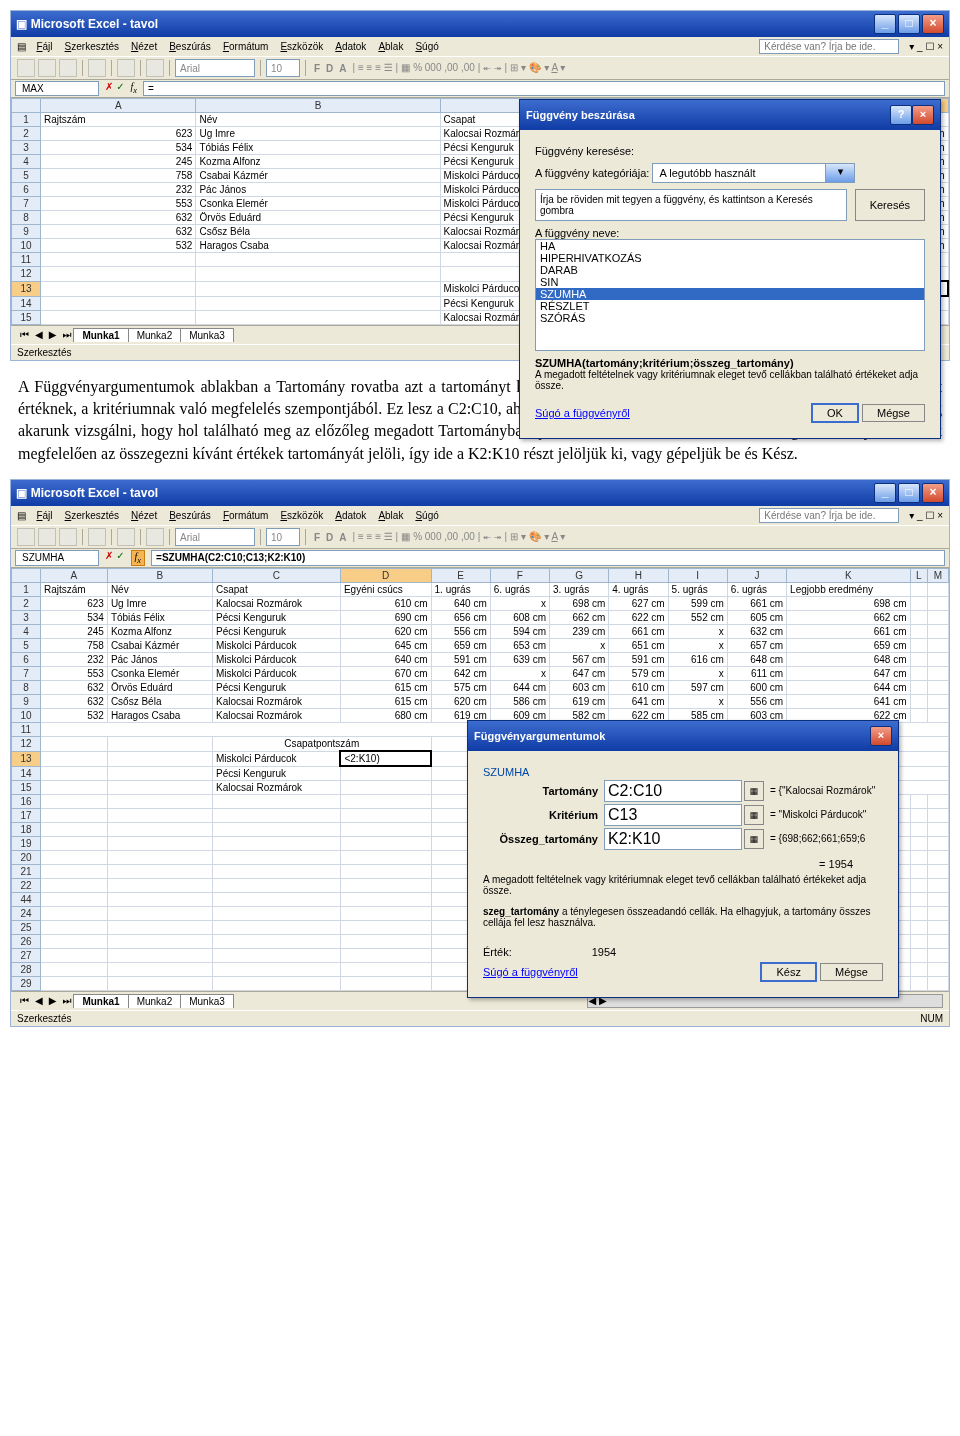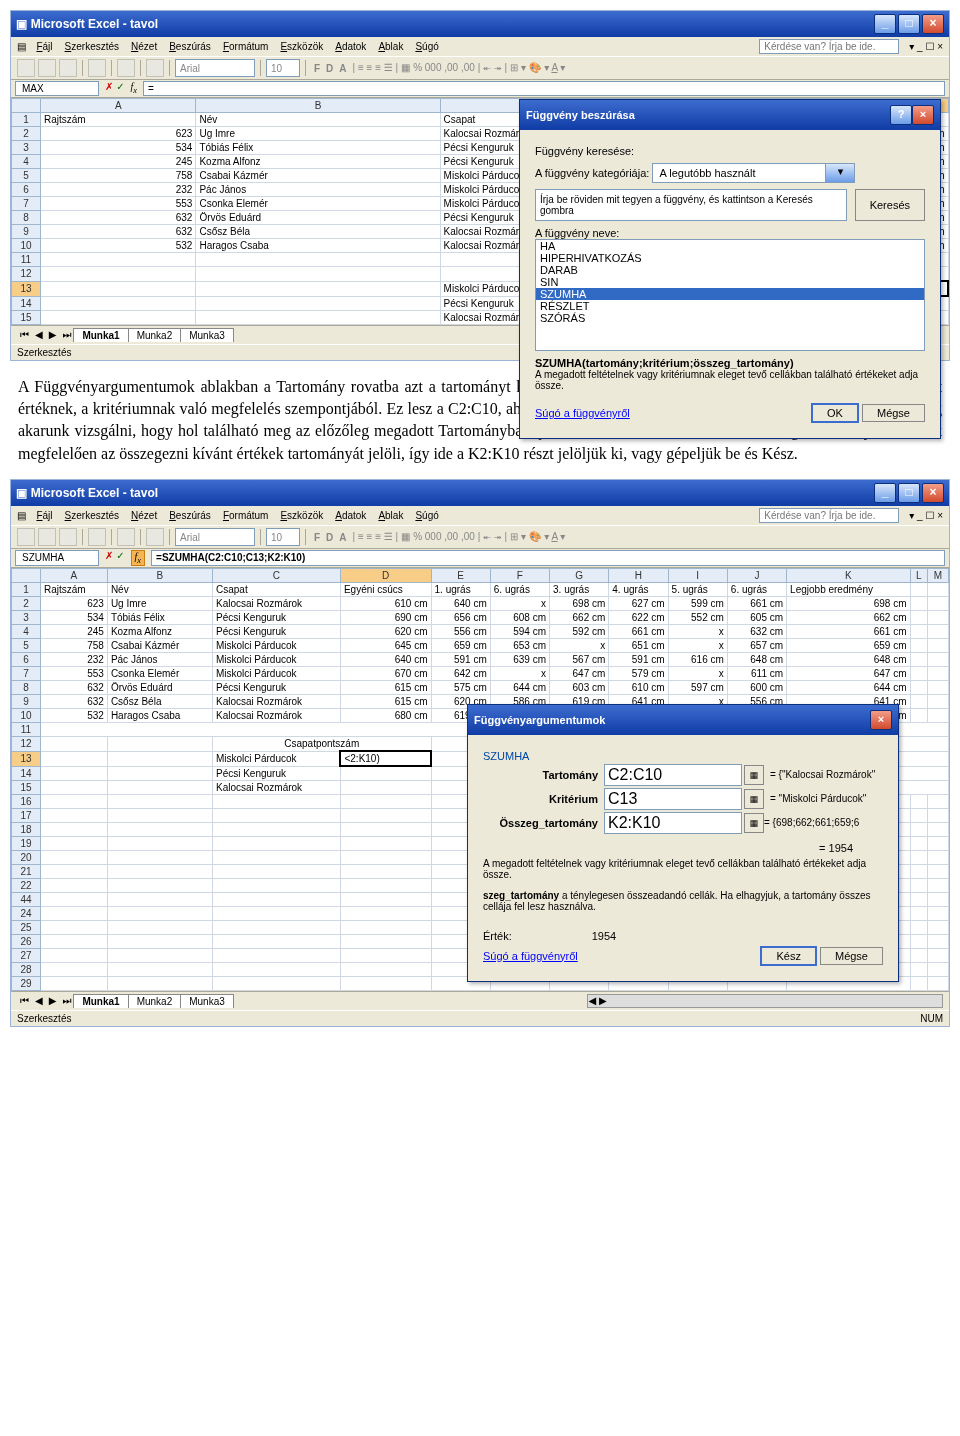--- a/index.html
+++ b/index.html
@@ -394,21 +394,21 @@
             <td></td>
           </tr>
           <tr>
             <th class="rowh">4</th>
             <td class="r">245</td>
             <td>Kozma Alfonz</td>
             <td>Pécsi Kenguruk</td>
             <td class="r">620 cm</td>
             <td class="r">556 cm</td>
             <td class="r">594 cm</td>
-            <td class="r">592 cm</td>
+            <td class="r">239 cm</td>
             <td class="r">661 cm</td>
             <td class="r">x</td>
             <td class="r">632 cm</td>
             <td class="r">661 cm</td>
             <td></td>
             <td></td>
           </tr>
           <tr>
             <th class="rowh">5</th>
             <td class="r">758</td>
@@ -781,21 +781,21 @@
     <span class="tab">Munka3</span>
     <span style="flex:1"></span>
     <span style="background:#ddd;flex:1;height:12px;border:1px solid #999">◀ ▶</span>
   </div>
   <div class="status">
     <span>Szerkesztés</span>
     <span class="grow"></span>
     <span>NUM</span>
   </div>
 
-  <div class="dialog" style="bottom:44px;right:50px;width:430px">
+  <div class="dialog" style="bottom:28px;right:50px;width:430px">
     <div class="dlgtitle">
       <span>Függvényargumentumok</span>
       <span class="grow"></span>
       <span class="winbtn close">×</span>
     </div>
     <div class="dlgbody">
       <div style="color:#0046a8">SZUMHA</div>
       <div id="argrows">
           <div class="ref">
             <label>Tartomány</label>
@@ -806,21 +806,21 @@
           <div class="ref">
             <label>Kritérium</label>
             <input value="C13" style="">
             <span class="refbtn">▦</span>
             <span class="small" style="margin-left:6px">= "Miskolci Párducok"</span>
           </div>
           <div class="ref">
             <label>Összeg_tartomány</label>
             <input value="K2:K10" style="">
             <span class="refbtn">▦</span>
-            <span class="small" style="">= {698;662;661;659;6</span>
+            <span class="small" style="margin-left:6px">= {698;662;661;659;6</span>
           </div>
         </div>
       <div style="text-align:right;margin:8px 30px 4px 0">= 1954</div>
       <div class="small">A megadott feltételnek vagy kritériumnak eleget tevő cellákban található értékeket adja össze.</div>
       <div class="small" style="margin-top:10px">
         <b>szeg_tartomány</b>
         <span>a ténylegesen összeadandó cellák. Ha elhagyjuk, a tartomány összes cellája fel lesz használva.</span>
       </div>
       <div style="display:flex;align-items:center;margin-top:18px">
         <span>Érték:</span>

